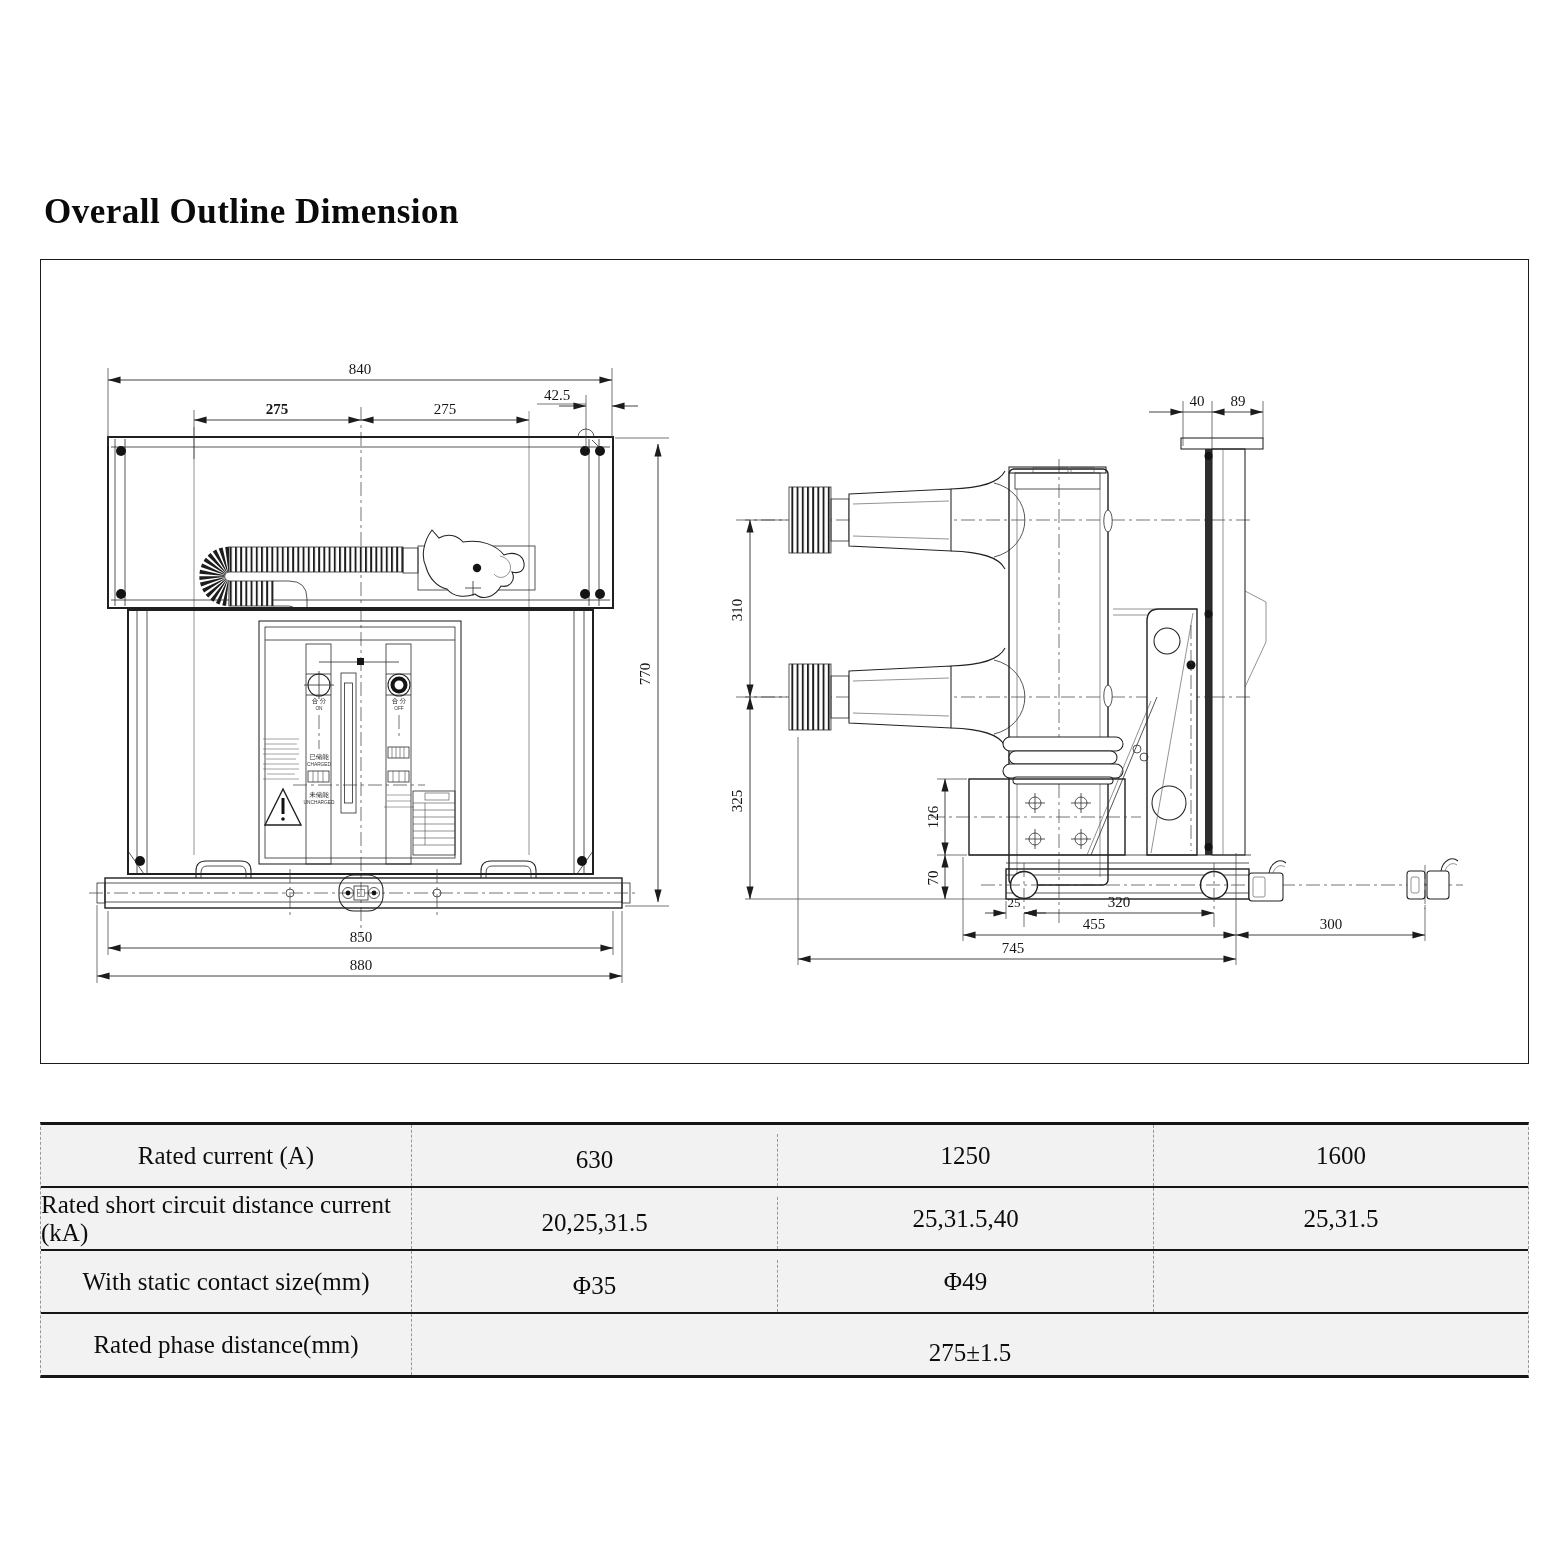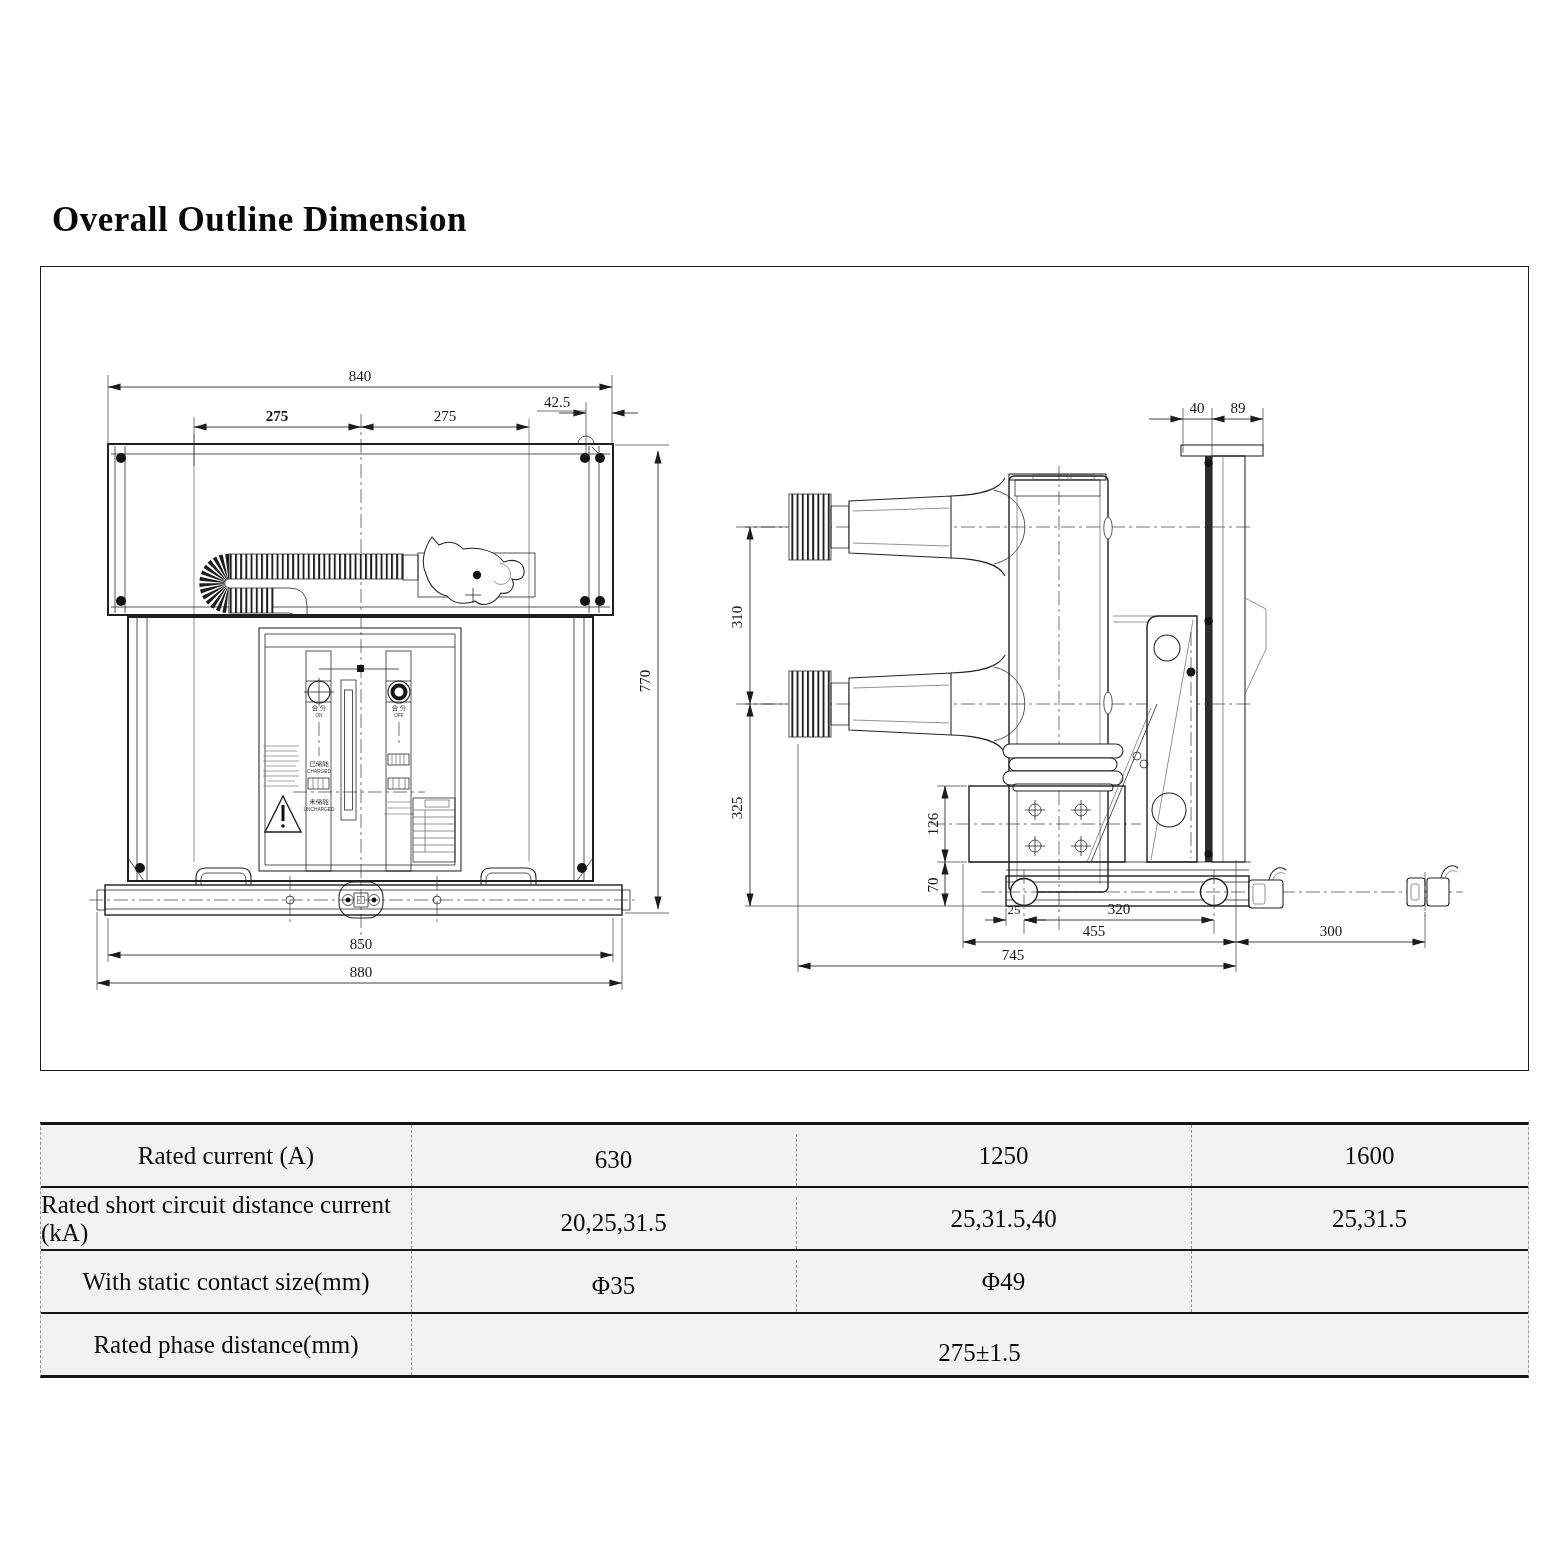--- a/index.html
+++ b/index.html
@@ -1,30 +1,30 @@
 <!DOCTYPE html>
 <html><head>
 <meta charset="utf-8">
 <style>
   html,body{margin:0;padding:0;background:#ffffff;}
   .page{position:relative;width:1563px;height:1564px;background:#fff;overflow:hidden;
         font-family:"Liberation Serif",serif;color:#111;}
-  .page-title{position:absolute;left:40px;top:188px;margin:12px;
+  .page-title{position:absolute;left:40px;top:188px;margin:4px;
         font-family:"Liberation Serif",serif;font-weight:bold;font-size:35px;color:#0a0a0a;
         letter-spacing:0.5px;}
-  .draw-box{position:absolute;left:40px;top:266px;width:1489px;height:805px;
+  .draw-box{position:absolute;left:40px;top:259px;width:1489px;height:805px;
         border:1.6px solid #1b1b1b;box-sizing:border-box;background:#fff;}
   .draw-box svg{position:absolute;left:-2px;top:-2px;}
 
   
   .spec-table{position:absolute;left:40px;top:1122px;width:1489px;box-sizing:border-box;
         background:#f2f2f2;
         border-top:3px solid #161616;border-bottom:3px solid #161616;
         border-left:1.5px dashed #979797;border-right:1.5px dashed #979797;}
-  .t-row{display:flex;height:61px;border-bottom:2px solid #161616;gap:19px;}
+  .t-row{display:flex;height:61px;border-bottom:2px solid #161616;}
   .t-row:last-child{border-bottom:none;}
   .t-cell{display:flex;align-items:center;justify-content:center;box-sizing:border-box;
         font-size:25px;color:#0d0d0d;border-right:1.6px dashed #979797;}
   .t-label{width:371px;}
   .t-v1{width:366px;margin-top:9px;}
   .t-v2{width:376px;}
   .t-v3{flex:1;border-right:none;}
   .t-span{flex:1;border-right:none;margin-top:16px;}
 
   

